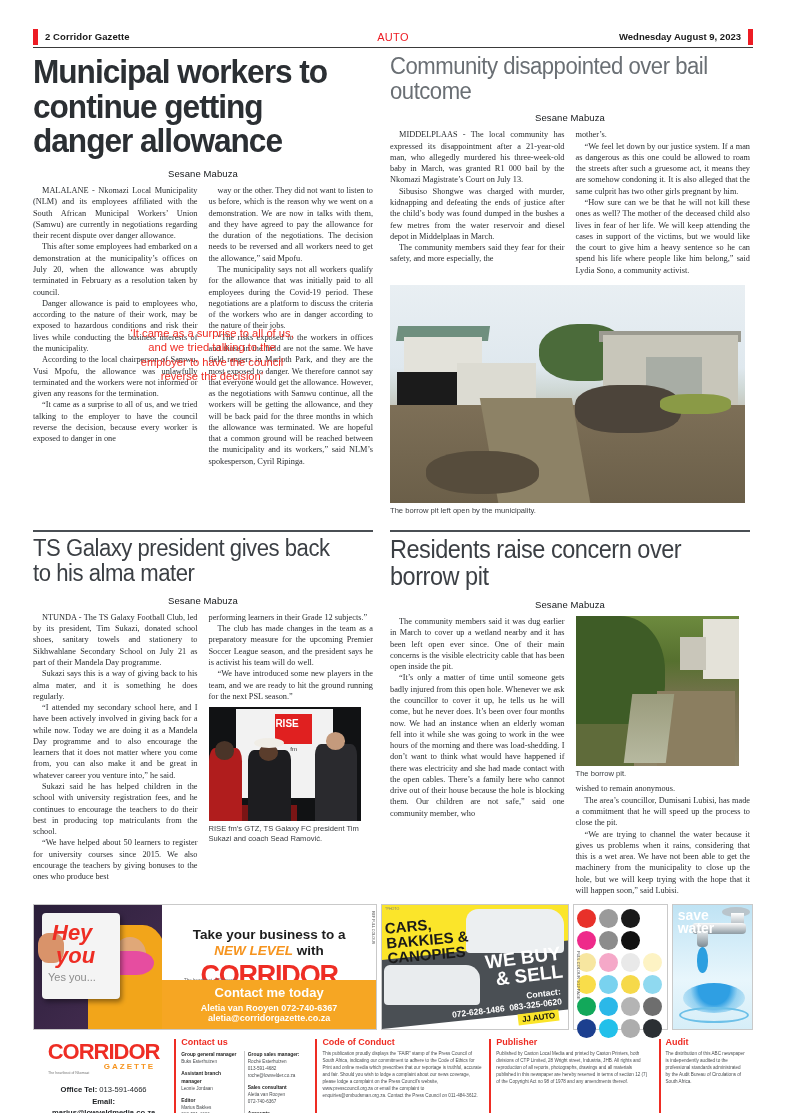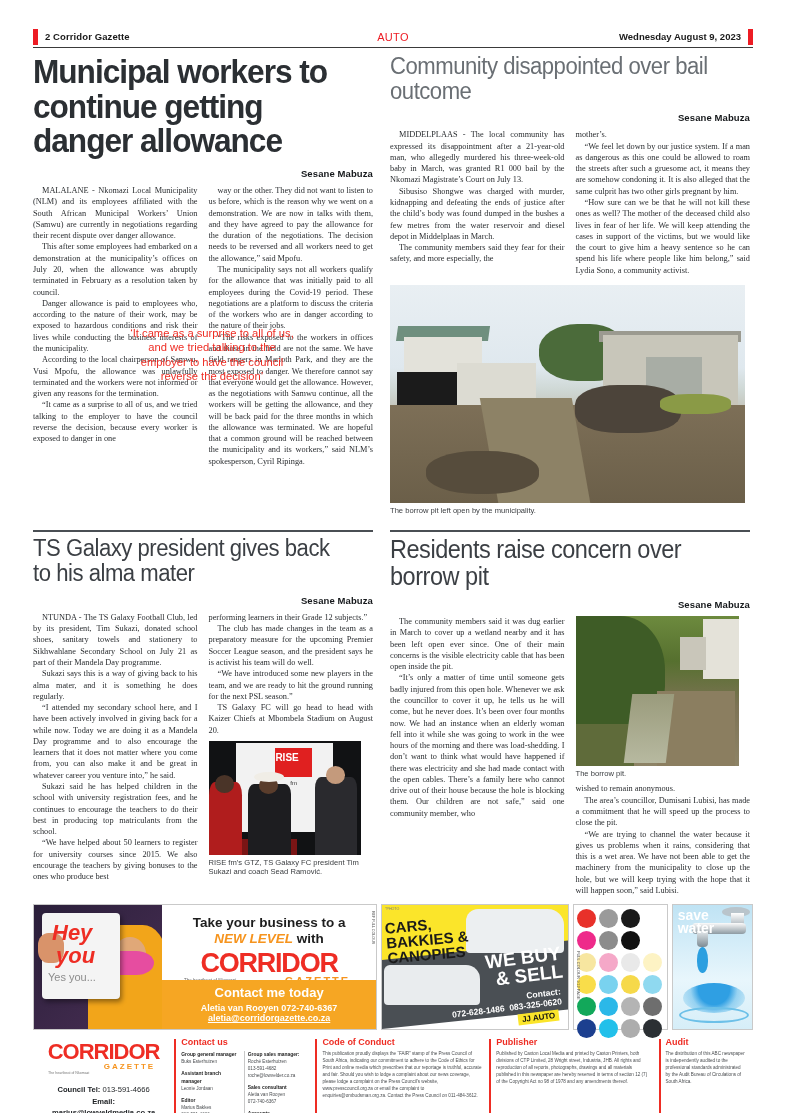--- a/index.html
+++ b/index.html
@@ -42,22 +42,22 @@
     font-size: 23.5px; line-height: 1.05; letter-spacing: -.5px;
     transform: scaleX(0.94); transform-origin: left top;
   }
   .hl-dark {
     font-family: "Liberation Sans", sans-serif;
     font-weight: normal; color: #3b3f44;
     font-size: 23.5px; line-height: 1.05; letter-spacing: -.5px;
     transform: scaleX(0.94); transform-origin: left top;
   }
   .byline {
-    font-size: 9.5px; font-weight: bold; color: #15181b;
-    text-align: right; margin: 7px 0 6px;
+    font-size: 9.5px; font-weight: normal; color: #15181b;
+    text-align: center; margin: 7px 0 6px;
     letter-spacing: .1px;
   }
   .body-text {
     font-family: "Liberation Serif", serif;
     font-size: 8.3px; line-height: 1.36; color: #2a2d30;
     text-align: justify;
   }
   .body-text p { text-indent: 9px; margin: 0; }
   .body-text p.noind { text-indent: 0; }
 
@@ -135,31 +135,31 @@
   .ad-hey { width: 128px; position: relative; background: linear-gradient(135deg,#2a1f3a,#4a2f55); overflow: hidden; }
   .ad-hey .card { position:absolute; left:8px; top:8px; width:78px; height:86px; background:#f4f4f4; border-radius:4px; box-shadow:2px 3px 5px rgba(0,0,0,.4); }
   .ad-hey .hey { position:absolute; left:18px; top:18px; color:#ee2d24; font-size:22px; font-weight:bold; font-style:italic; font-family:"Liberation Sans",sans-serif; line-height:.92; }
   .ad-hey .you { position:absolute; left:22px; top:38px; color:#ee2d24; font-size:22px; font-weight:bold; font-style:italic; font-family:"Liberation Sans",sans-serif; }
   .ad-hey .yes { position:absolute; left:14px; top:66px; color:#8d8d8d; font-size:11px; font-family:"Liberation Sans",sans-serif; }
   .ad-hey .person { position:absolute; right:-4px; bottom:0; width:78px; height:104px; background:#f2a51a; border-radius:40% 30% 0 0; }
   .ad-hey .head { position:absolute; right:16px; bottom:58px; width:32px; height:34px; background:#e0a878; border-radius:50%; }
   .ad-hey .hand { position:absolute; left:4px; top:28px; width:26px; height:30px; background:#d9936a; border-radius:40%; }
   .ad-hey .megaphone { position:absolute; right:8px; bottom:54px; width:36px; height:24px; background:#e64da0; border-radius:0 50% 50% 0; }
   .ad-corr-right { flex: 1; position: relative; background: #fff; }
-  .ad-line1 { text-align:center; font-size:13.5px; font-weight:bold; color:#1d1d1d; margin-top:10px; font-family:"Liberation Sans",sans-serif;}
+  .ad-line1 { text-align:center; font-size:13.5px; font-weight:bold; color:#1d1d1d; margin-top:22px; font-family:"Liberation Sans",sans-serif;}
   .ad-line2 { text-align:center; font-size:13.5px; font-weight:bold; color:#1d1d1d; margin-top:1px; font-family:"Liberation Sans",sans-serif;}
   .ad-line2 .nl { color:#f6941e; font-style:italic;text-align:right; }
   .ad-logo { text-align:center; margin-top:4px; }
   .ad-logo .cw { font-size:27px; font-weight:bold; color:#ee2d24; letter-spacing:-1.2px; font-family:"Liberation Sans",sans-serif; line-height:1; }
   .ad-logo .gz { font-size:11px; font-weight:bold; color:#f6941e; letter-spacing:2px; text-align:right; padding-right:26px; margin-top:-2px; font-family:"Liberation Sans",sans-serif;}
   .ad-logo .tag { font-size:4.5px; color:#6a6a6a; position:absolute; left:22px; bottom:46px; }
   .ad-contact { position:absolute; left:0; right:0; bottom:0; background:#f6a623; padding:5px 0 6px; }
   .ad-contact .t1 { text-align:center; font-size:13px; font-weight:bold; color:#fff; font-family:"Liberation Sans",sans-serif;}
   .ad-contact .t2 { text-align:center; font-size:9px; font-weight:bold; color:#fff; margin-top:3px; font-family:"Liberation Sans",sans-serif;}
-  .ad-contact .t3 { text-align:center; font-size:9px; font-weight:bold; color:#fff; font-family:"Liberation Sans",sans-serif;text-decoration:underline;}
+  .ad-contact .t3 { text-align:center; font-size:9px; font-weight:bold; color:#fff; font-family:"Liberation Sans",sans-serif;}
   .ad-vert { position:absolute; right:1px; top:6px; font-size:3.6px; color:#555; writing-mode:vertical-rl; }
 
   .ad-jj { width: 194px; background: #fff; border: 1px solid #c9c9c9; position: relative; overflow: hidden; }
   .ad-jj .ylw { position:absolute; left:0; top:0; width:100%; height:46%; background:#fbe52a; }
   .ad-jj .gry { position:absolute; left:0; bottom:0; width:100%; height:56%; background:#4a4f54; transform:skewY(-6deg); transform-origin: left bottom;}
   .ad-jj .t-cars { position:absolute; left:4px; top:12px; font-size:15px; font-weight:bold; color:#1a1a1a; font-family:"Liberation Sans",sans-serif; transform:rotate(-5deg); line-height:1.0;}
   .ad-jj .bakkie { position:absolute; right:4px; top:4px; width:98px; height:44px; background:#eceff1; border-radius:12px 16px 4px 4px; }
   .ad-jj .truck { position:absolute; left:2px; bottom:24px; width:96px; height:40px; background:#e9ecee; border-radius:6px 14px 4px 4px; }
   .ad-jj .webuy { position:absolute; right:6px; top:44px; color:#fff; font-size:19px; font-weight:bold; font-family:"Liberation Sans",sans-serif; transform:rotate(-7deg); line-height:.95; text-align:right;}
   .ad-jj .cnum { position:absolute; right:6px; bottom:16px; color:#fff; font-size:8.5px; font-weight:bold; transform:rotate(-7deg); font-family:"Liberation Sans",sans-serif; text-align:right;}
@@ -285,21 +285,20 @@
           <p>Sukazi says this is a way of giving back to his alma mater, and it is something he does regularly.</p>
           <p>“I attended my secondary school here, and I have been actively involved in giving back for a while now. Today we are doing it as a Mandela Day programme and to also encourage the learners that it does not matter where you come from, you can also make it and be great in whatever career you venture into,” he said.</p>
           <p>Sukazi said he has helped children in the school with university registration fees, and he continues to encourage the teachers to do their best in producing top matriculants from the school.</p>
           <p>“We have helped about 50 learners to register for university courses since 2015. We also encourage the teachers by giving bonuses to the ones who produce best</p>
         </div>
         <div>
           <div class="body-text">
             <p class="noind">performing learners in their Grade 12 subjects.”</p>
             <p>The club has made changes in the team as a preparatory measure for the upcoming Premier Soccer League season, and the president says he is activist his team will do well.</p>
             <p>“We have introduced some new players in the team, and we are ready to hit the ground running for the next PSL season.”</p>
-            <p>TS Galaxy FC will go head to head with Kaizer Chiefs at Mbombela Stadium on August 20.</p>
           </div>
           <div class="photo ph-rise" style="margin-top:5px;">
             <div class="bg"></div>
             <div class="board"></div>
             <div class="rise-box"></div>
             <div class="rise-tx">RISE</div>
             <div class="fm-tx">fm</div>
             <div class="chair"></div>
             <div class="p1"></div>
               <div class="p1h"></div>
@@ -445,21 +444,21 @@
     </div>
   </div>
 
   <div class="footer">
 
     <div class="fcol f-logo">
       <div class="cw">CORRIDOR</div>
       <div class="gz">GAZETTE</div>
       <div class="tg">The heartbeat of Nkomazi</div>
       <div class="oft">
-        <div><span>Council Tel:</span>
+        <div><span>Office Tel:</span>
           <span class="norm">013-591-4666</span></div>
         <div>Email:</div>
         <div class="norm">marius@lowveldmedia.co.za</div>
 
       </div>
     </div>
 
     <div class="fcol fcol-contact">
       <div class="fbar"></div>
       <div class="fhead">Contact us</div>

